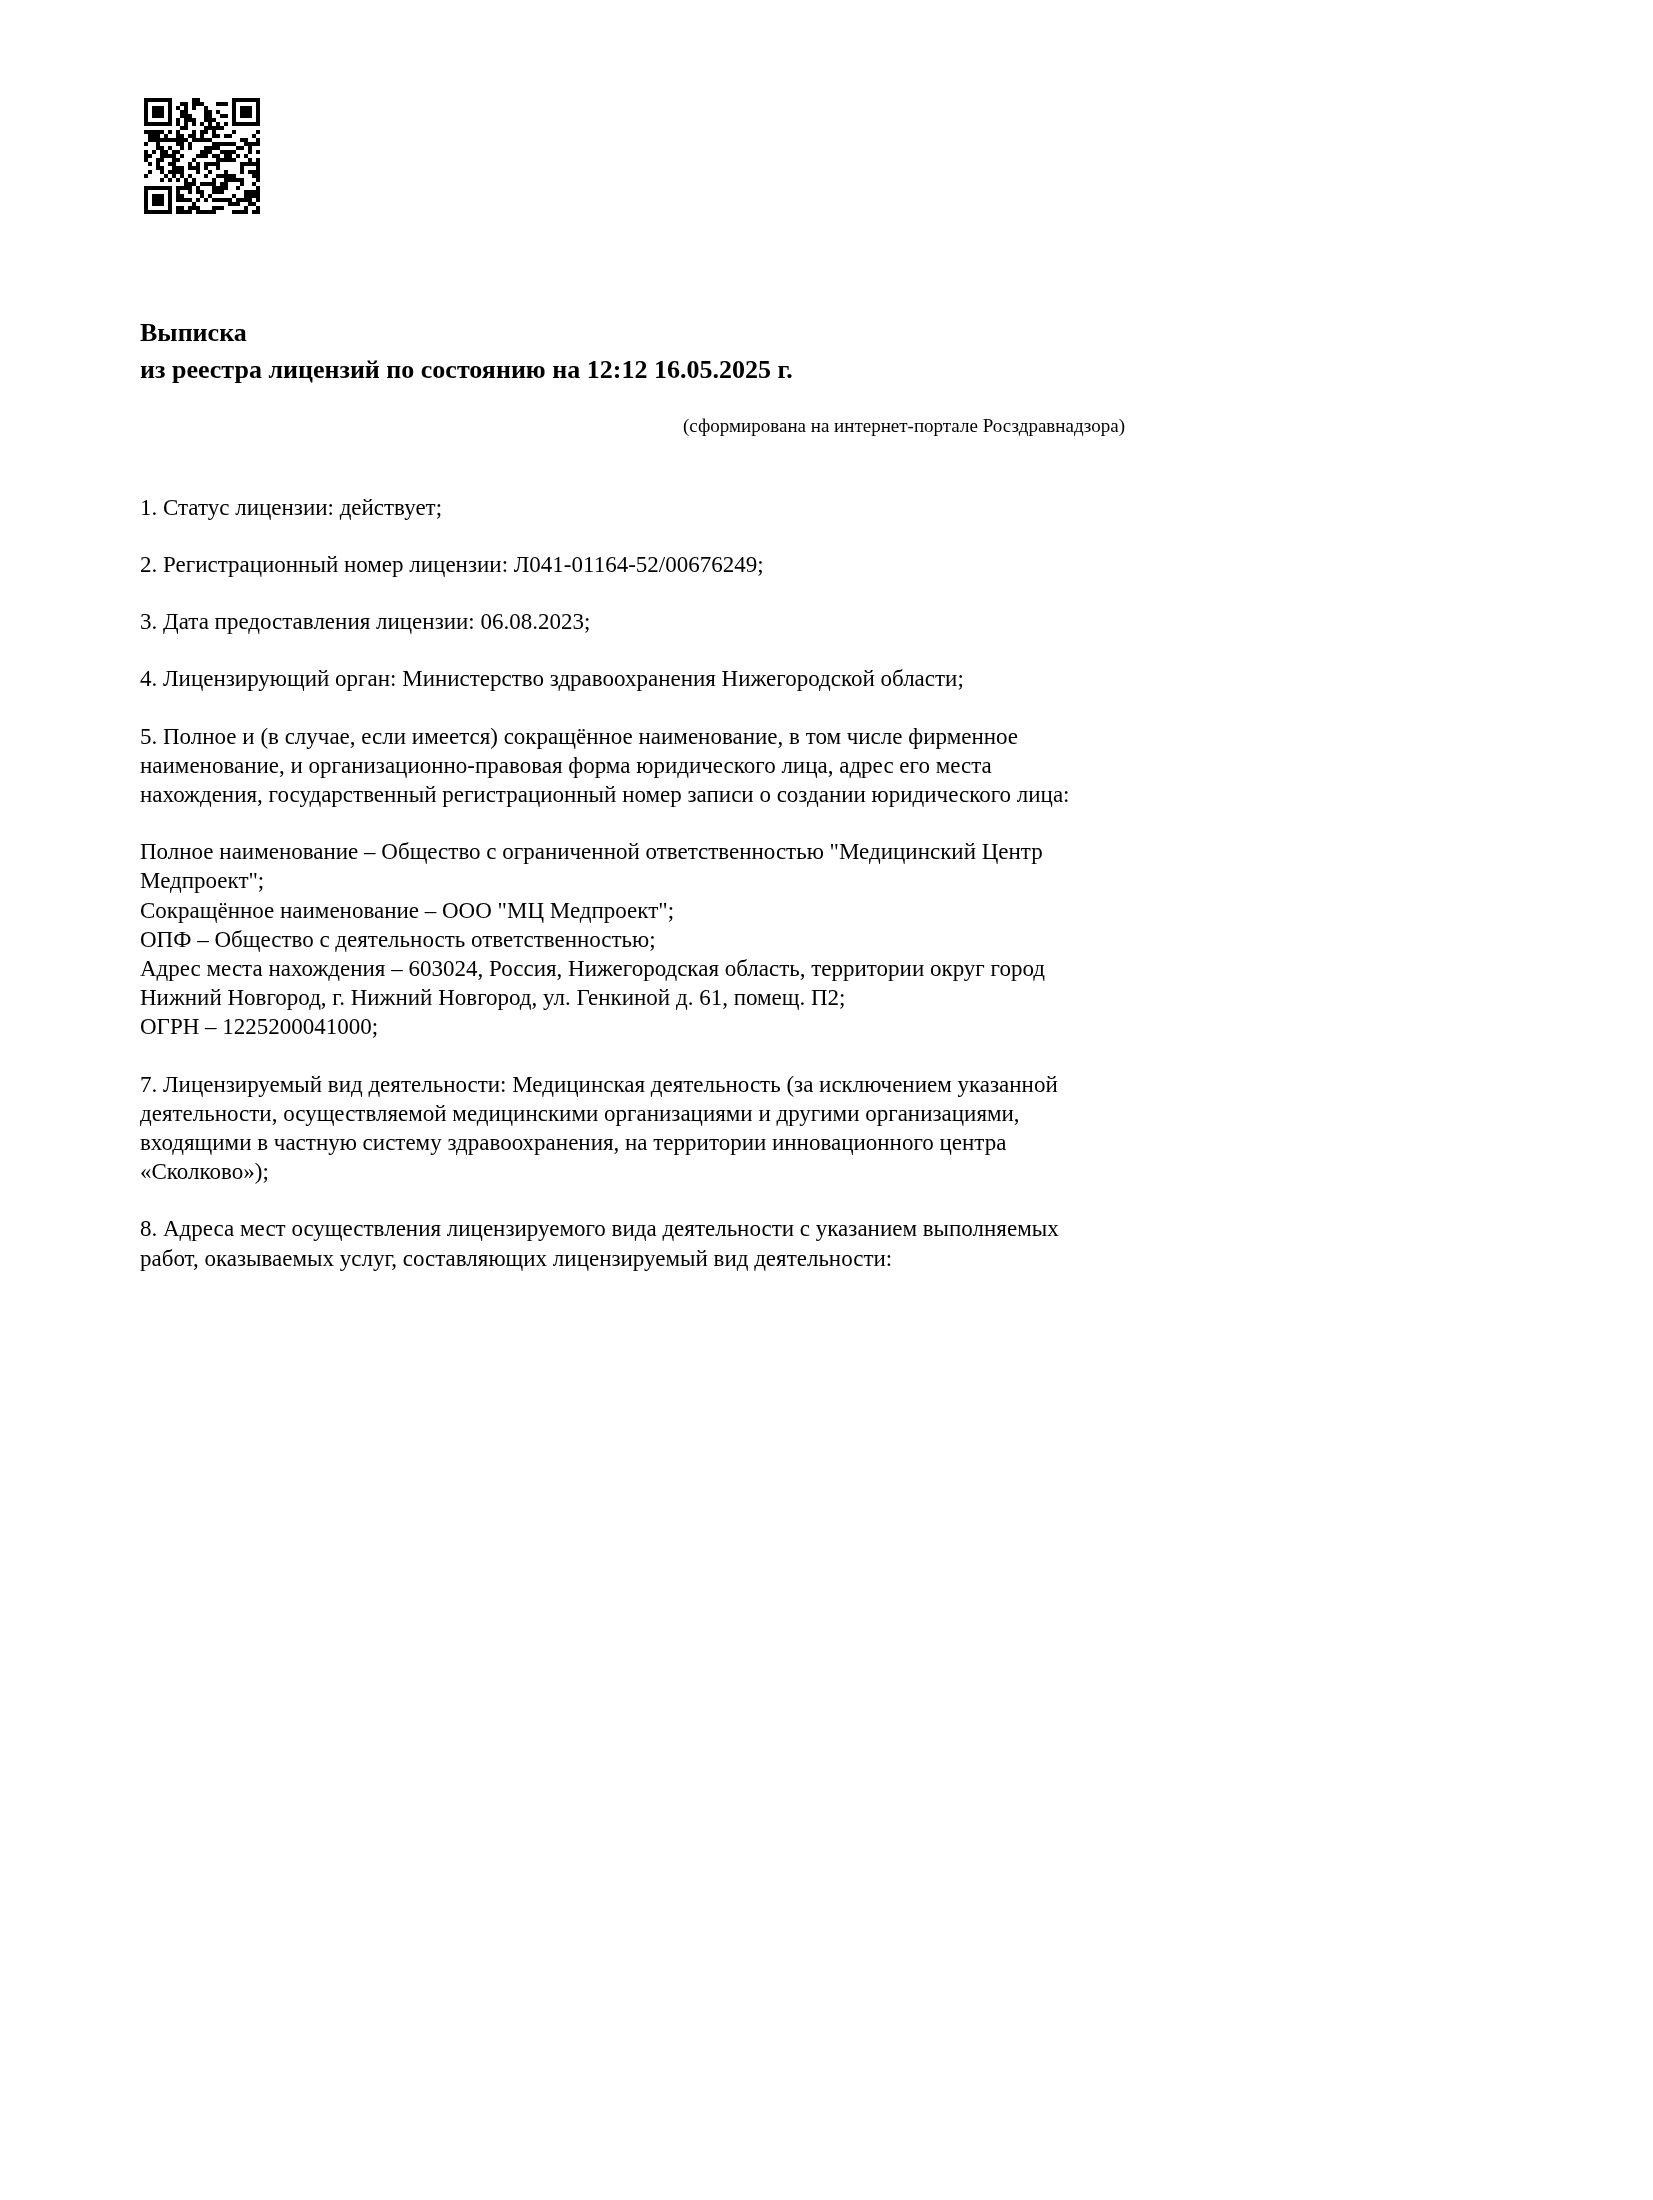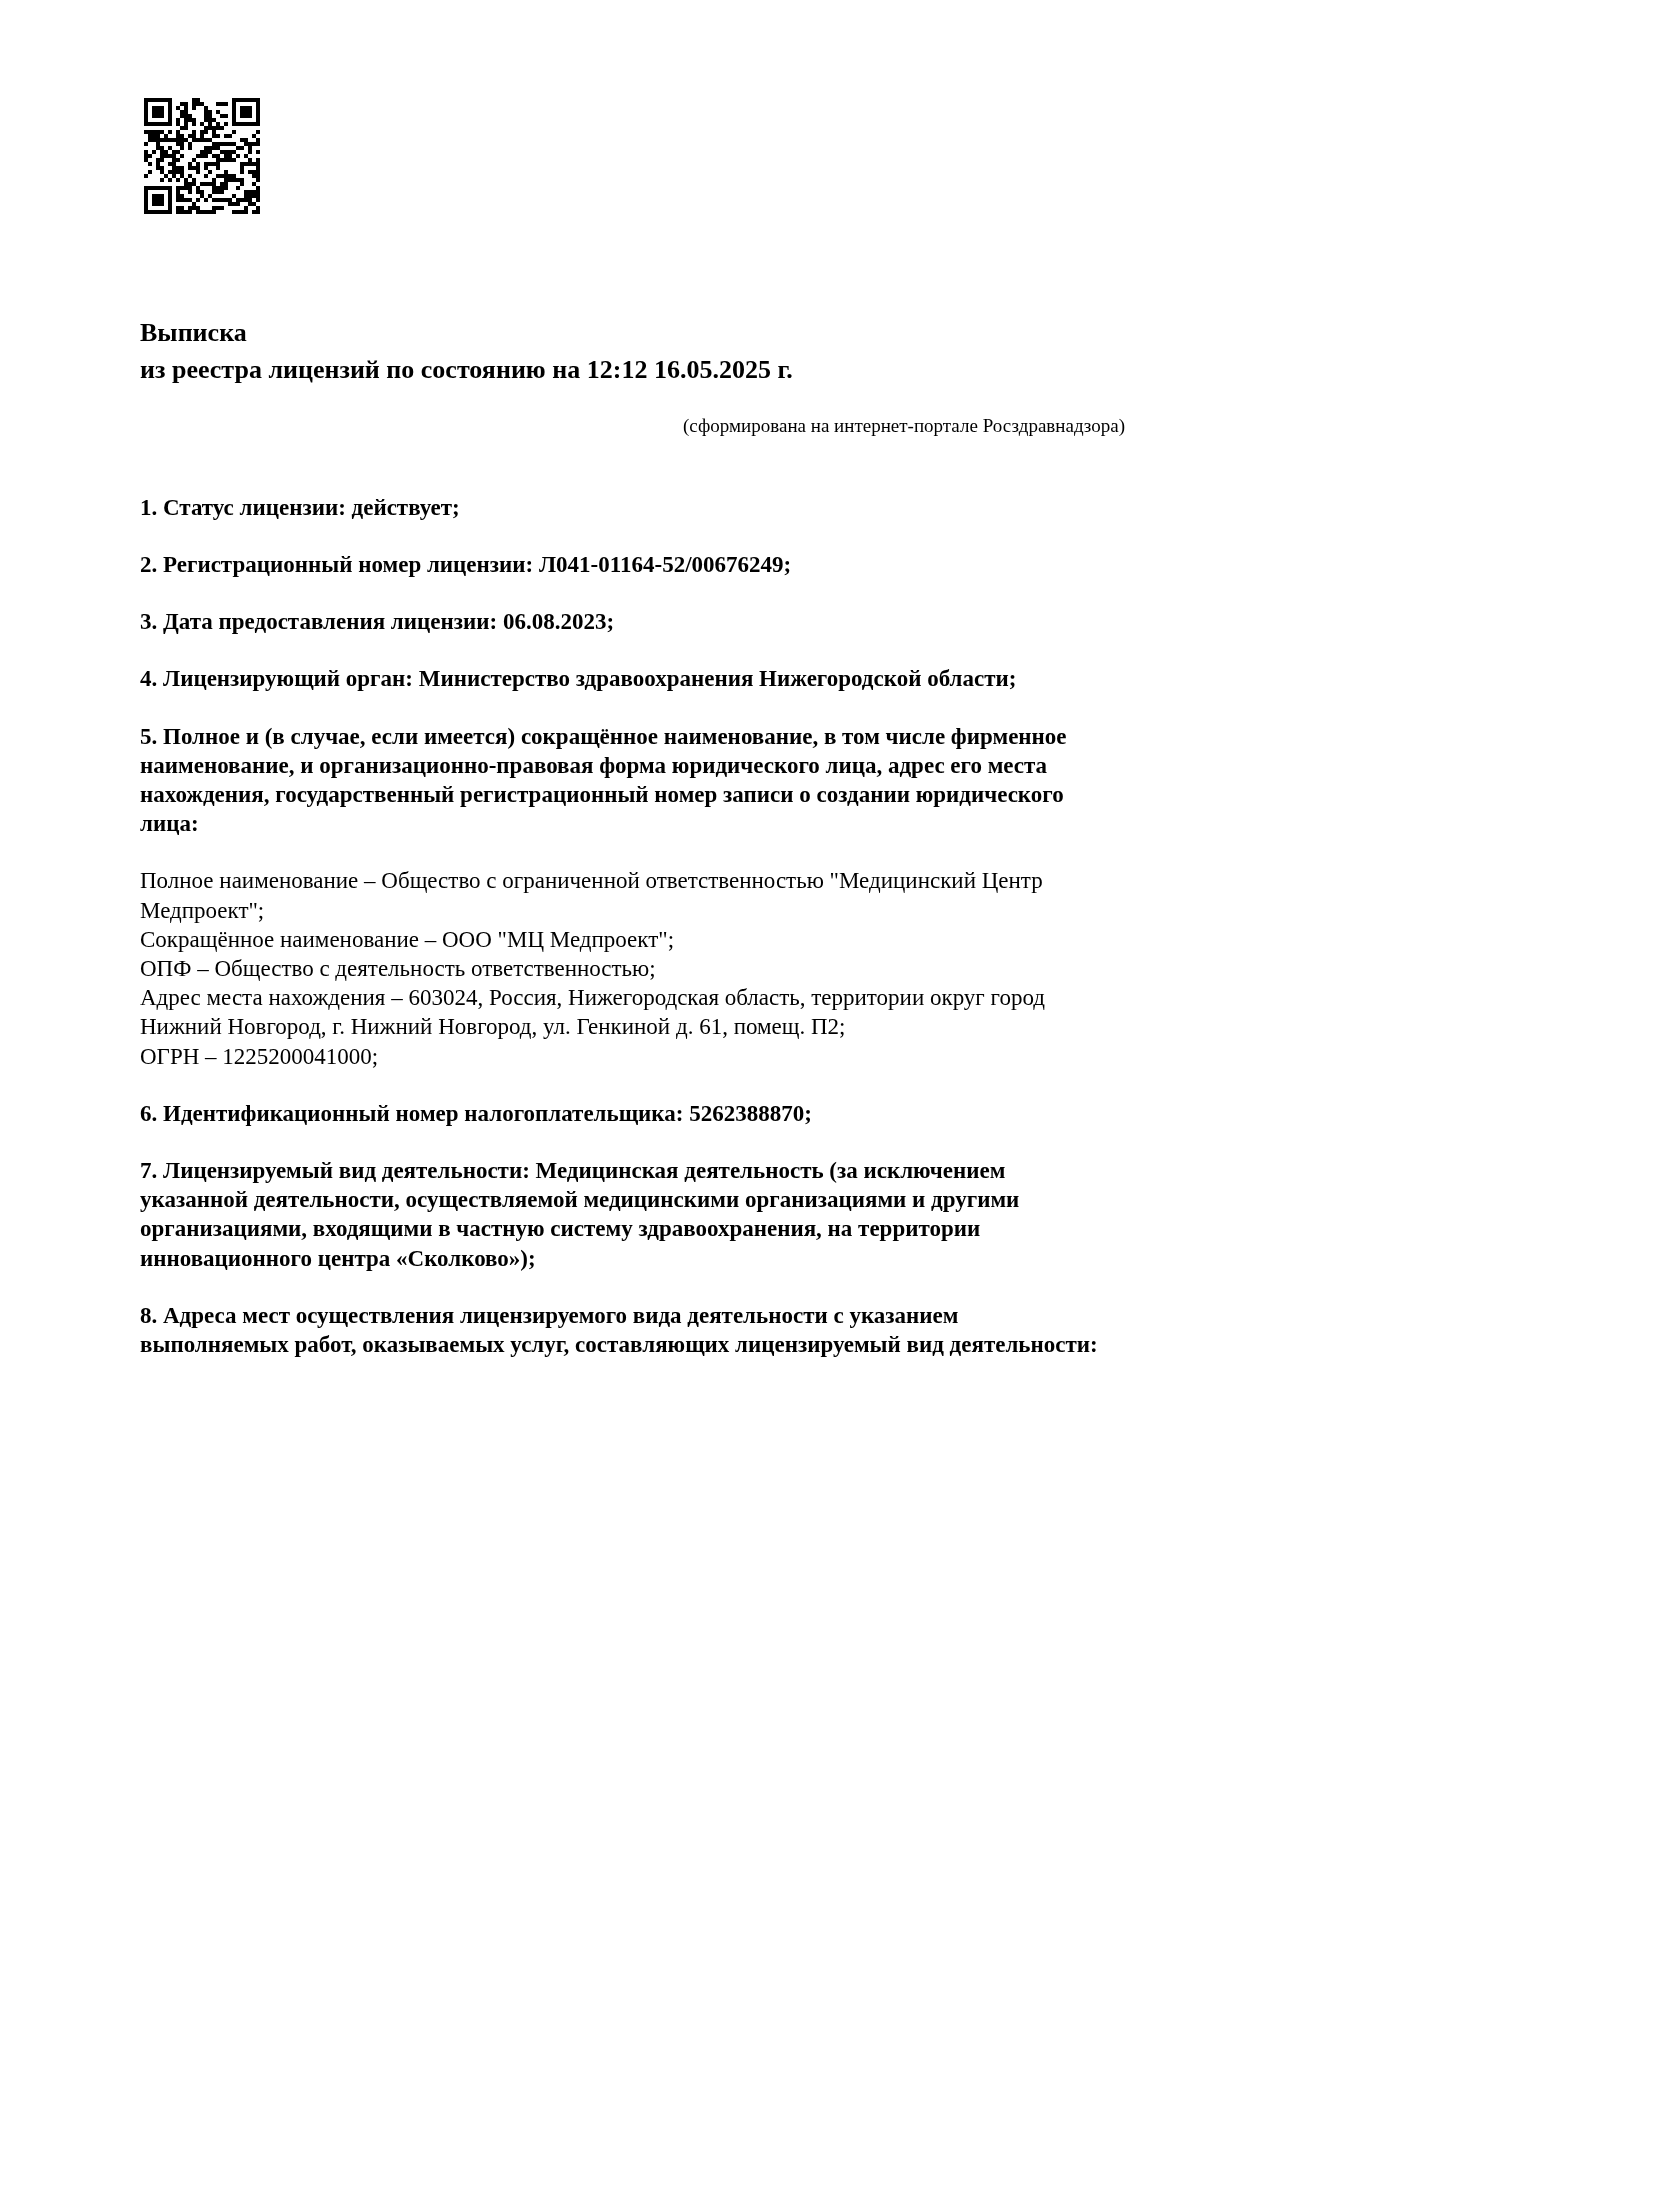--- a/index.html
+++ b/index.html
@@ -40,21 +40,20 @@
     font-size: 19px;
     text-align: right;
   }
   .body-text {
     margin-top: 56px;
     font-size: 23px;
   }
   .para {
     margin: 0 16px 28px 0;
     line-height: 1.27;
-    font-weight: bold;
   }
   .block {
     margin: 0 0 28px 0;
   }
   .block .line {
     line-height: 1.27;
   }
 </style>
 </head>
 <body>
@@ -504,21 +503,20 @@
       <p class="para">5. Полное и (в случае, если имеется) сокращённое наименование, в том числе фирменное наименование, и организационно-правовая форма юридического лица, адрес его места нахождения, государственный регистрационный номер записи о создании юридического лица:</p>
 
       <div class="block">
         <div class="line">Полное наименование – Общество с ограниченной ответственностью "Медицинский Центр Медпроект";</div>
         <div class="line">Сокращённое наименование – ООО "МЦ Медпроект";</div>
         <div class="line">ОПФ – Общество с деятельность ответственностью;</div>
         <div class="line">Адрес места нахождения – 603024, Россия, Нижегородская область, территории округ город Нижний Новгород, г. Нижний Новгород, ул. Генкиной д. 61, помещ. П2;</div>
         <div class="line">ОГРН – 1225200041000;</div>
       </div>
 
-      <p class="para">6. Идентификационный номер налогоплательщика: 5262388870;</p>
 
       <p class="para">7. Лицензируемый вид деятельности: Медицинская деятельность (за исключением указанной деятельности, осуществляемой медицинскими организациями и другими организациями, входящими в частную систему здравоохранения, на территории инновационного центра «Сколково»);</p>
 
       <p class="para">8. Адреса мест осуществления лицензируемого вида деятельности с указанием выполняемых работ, оказываемых услуг, составляющих лицензируемый вид деятельности:</p>
 
     </div>
   </div>
 </div>
 
 </body></html>

